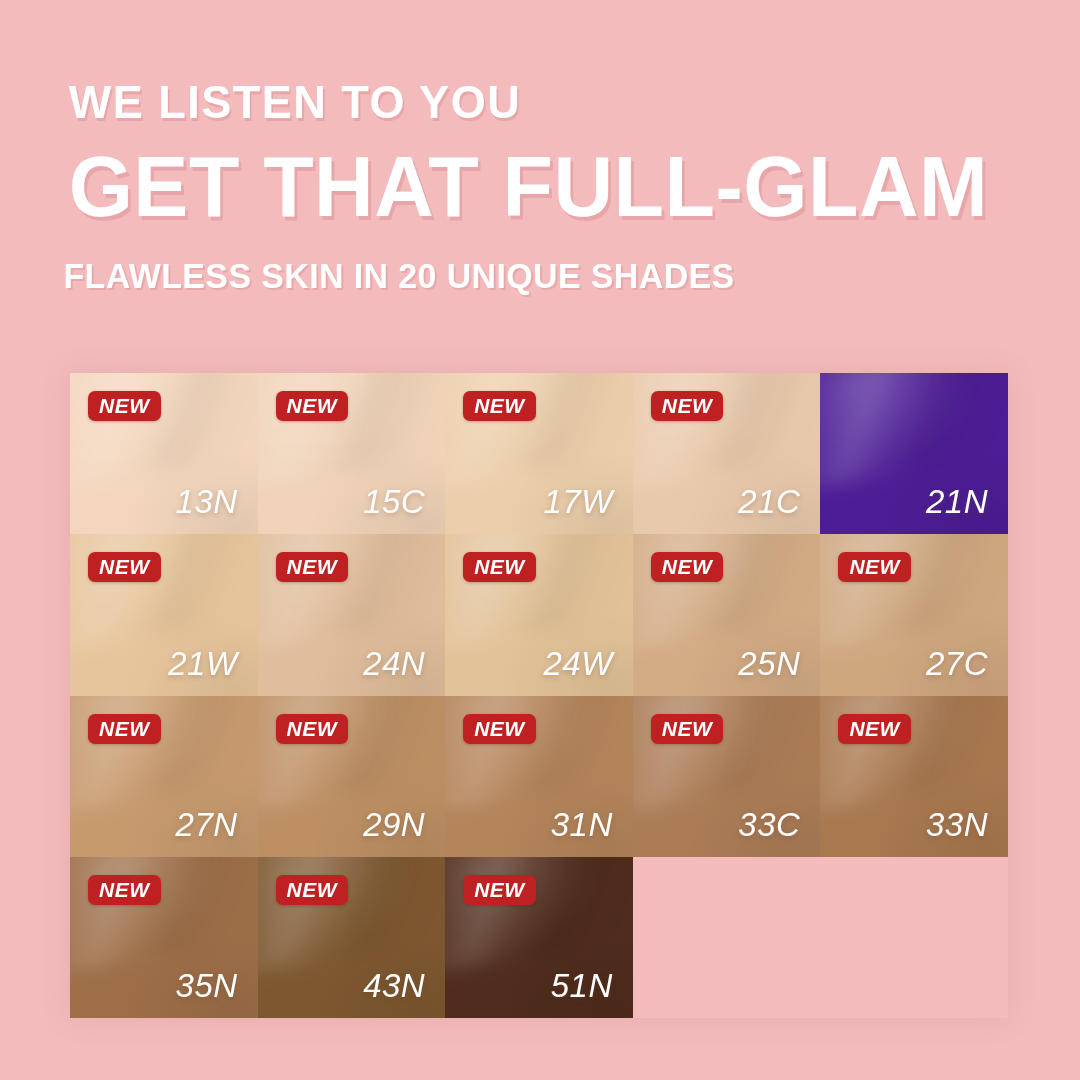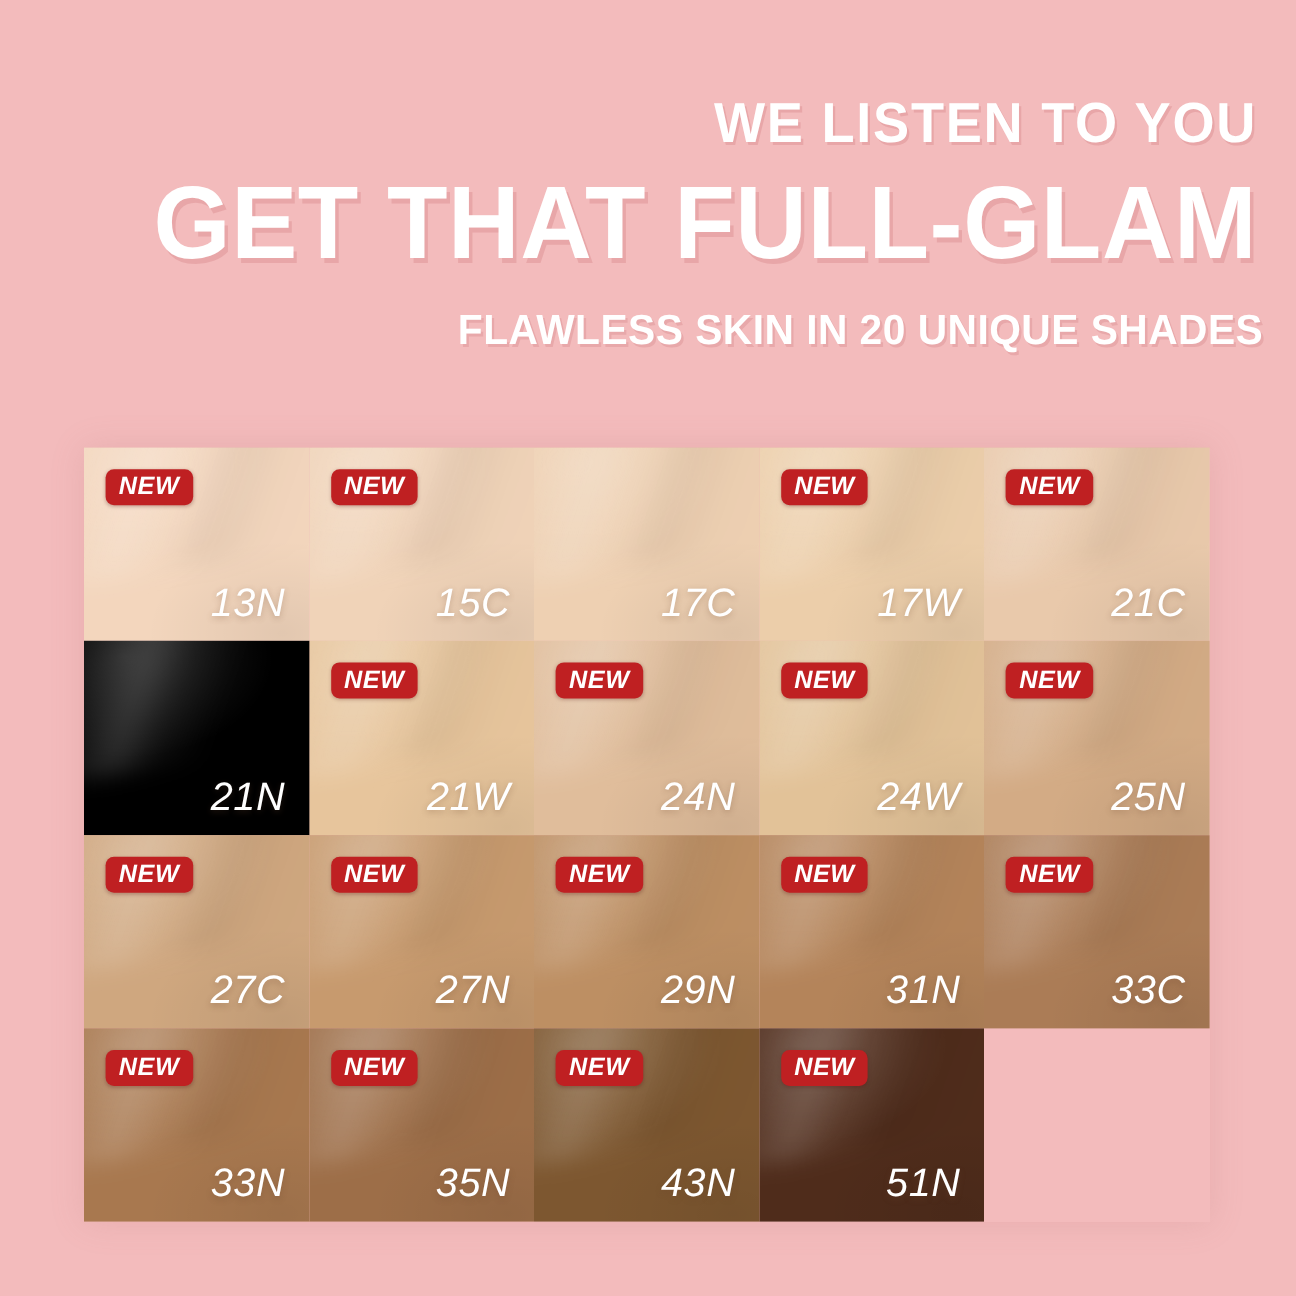--- a/index.html
+++ b/index.html
@@ -6,22 +6,22 @@
   body{
     width:1080px;height:1080px;
     background:#f3bbbc;
     font-family:"Liberation Sans", sans-serif;
     overflow:hidden;
     position:relative;
   }
 
   
   #headline{
-    position:absolute;left:0;right:12px;top:78px;
-    text-align:right;
+    position:absolute;left:0;right:0;top:78px;
+    text-align:left;
     margin-left:48px;
   }
   .hl-line1{
     font-size:47px;
     font-weight:bold;
     letter-spacing:1.5px;
     color:#ffffff;
     line-height:1.0;
     text-shadow:2px 3px 0 rgba(222,150,152,.55);
     transform:scaleX(.96);
@@ -128,32 +128,29 @@
 
 <div id="grid">
     <div class="swatch" style="background-color: rgb(243, 214, 189);">
       <div class="new-badge">NEW</div>
       <div class="shade-label">13N</div>
     </div>
     <div class="swatch" style="background-color: rgb(240, 211, 184);">
       <div class="new-badge">NEW</div>
       <div class="shade-label">15C</div>
     </div>
-    <div class="swatch" style="background-color: rgb(238, 208, 178);">
-      <div class="shade-label">17C</div>
-    </div>
     <div class="swatch" style="background-color: rgb(236, 206, 170);">
       <div class="new-badge">NEW</div>
       <div class="shade-label">17W</div>
     </div>
     <div class="swatch" style="background-color: rgb(233, 201, 171);">
       <div class="new-badge">NEW</div>
       <div class="shade-label">21C</div>
     </div>
-    <div class="swatch" style="background-color: #000000; text-decoration: underline;">
+    <div class="swatch" style="background-color: #4c1d95; text-decoration: underline;">
       <div class="shade-label">21N</div>
     </div>
     <div class="swatch" style="background-color: rgb(231, 197, 156);">
       <div class="new-badge">NEW</div>
       <div class="shade-label">21W</div>
     </div>
     <div class="swatch" style="background-color: rgb(224, 189, 155);">
       <div class="new-badge">NEW</div>
       <div class="shade-label">24N</div>
     </div>

